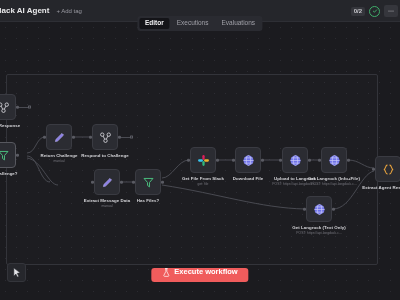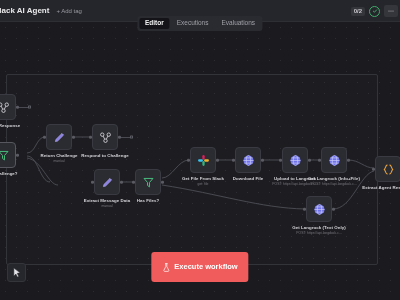--- a/index.html
+++ b/index.html
@@ -148,23 +148,23 @@
     top: 50%; transform: translateY(-50%);
     background: #1b1b1f;
   }
 
   
   .exec-btn {
     position: absolute; left: 50%; bottom: 18px;
     transform: translateX(-50%);
     background: #f05c5c;
     border-radius: 3px;
-    height: 30px;
+    height: 14px;
     padding: 0 11px;
-    display: flex; align-items: center; gap: 4px;
+    display: flex; gap: 4px;
     z-index: 30;
   }
   .exec-btn .lbl {
     font-size: 7.5px; font-weight: bold; color: #ffffff;
     white-space: nowrap; line-height: 1;
   }
 
   
   .tool-btn {
     position: absolute; left: 7px; bottom: 18px;

